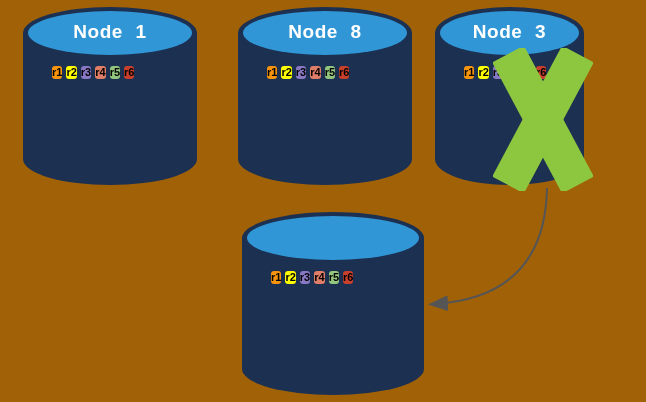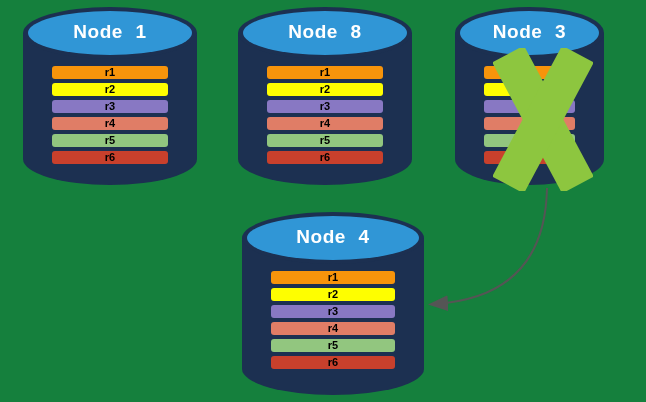--- a/index.html
+++ b/index.html
@@ -1,37 +1,37 @@
 <!DOCTYPE html>
 <html><head>
 <meta charset="utf-8">
 <style>
   html,body { margin:0; padding:0; background:#ffffff; }
   .canvas {
     position:relative; width:646px; height:402px; overflow:hidden;
-    font-family:"Liberation Sans", sans-serif; background:#15803d;
+    font-family:"Liberation Sans", sans-serif; background:#a16207;
   }
   .cyl { position:absolute; }
   .cyl-body {
     position:absolute; left:0; right:0; top:26px; bottom:0;
     border-bottom-left-radius:50% 26px; border-bottom-right-radius:50% 26px;
   }
   .cyl-cap-outer {
     position:absolute; left:0; top:0; width:100%; height:52px; border-radius:50%;
   }
   .cyl-cap {
     position:absolute; left:5px; right:5px; top:4px; height:44px; border-radius:50%;
   }
   .cyl-title {
     position:absolute; left:0; right:0; top:14px; text-align:center;
     font-size:19px; font-weight:700; word-spacing:7px; letter-spacing:0.5px;
   }
   .rows {
     position:absolute; left:29px; right:29px; top:59px;
-    display:flex; flex-direction:column; gap:4px;
+    display:flex; flex-direction:row; gap:4px;
   }
   .row {
     height:13px; border-radius:3px; text-align:center;
     font-size:11px; font-weight:700; line-height:13px; color:#000;
   }
   .overlay { position:absolute; pointer-events:none; }
 </style>
 </head>
 <body>
 
@@ -60,40 +60,39 @@
     <div class="rows">
       <div class="row" style="background: rgb(247, 148, 11);"><span>r1</span></div>
       <div class="row" style="background: rgb(254, 254, 0);"><span>r2</span></div>
       <div class="row" style="background: rgb(136, 120, 195);"><span>r3</span></div>
       <div class="row" style="background: rgb(224, 125, 102);"><span>r4</span></div>
       <div class="row" style="background: rgb(146, 198, 127);"><span>r5</span></div>
       <div class="row" style="background: rgb(200, 64, 44);"><span>r6</span></div>
     </div>
   </div>
 
-  <div class="cyl" style="left:455px;top:7px;width:149px;height:178px;">
+  <div class="cyl" style="left:435px;top:7px;width:149px;height:178px;">
     <div class="cyl-body" style="background: rgb(28, 48, 81);"></div>
     <div class="cyl-cap-outer" style="background: rgb(28, 48, 81);"></div>
     <div class="cyl-cap" style="background: rgb(48, 150, 214);"></div>
     <div class="cyl-title" style="color: rgb(255, 255, 255);">Node 3</div>
     <div class="rows">
       <div class="row" style="background: rgb(247, 148, 11);"><span>r1</span></div>
       <div class="row" style="background: rgb(254, 254, 0);"><span>r2</span></div>
       <div class="row" style="background: rgb(136, 120, 195);"><span>r3</span></div>
       <div class="row" style="background: rgb(224, 125, 102);"><span>r4</span></div>
       <div class="row" style="background: rgb(146, 198, 127);"><span>r5</span></div>
       <div class="row" style="background: rgb(200, 64, 44);"><span>r6</span></div>
     </div>
   </div>
 
   <div class="cyl" style="left:242px;top:212px;width:182px;height:183px;">
     <div class="cyl-body" style="background: rgb(28, 48, 81);"></div>
     <div class="cyl-cap-outer" style="background: rgb(28, 48, 81);"></div>
     <div class="cyl-cap" style="background: rgb(48, 150, 214);"></div>
-    <div class="cyl-title" style="color: rgb(255, 255, 255);">Node 4</div>
     <div class="rows">
       <div class="row" style="background: rgb(247, 148, 11);"><span>r1</span></div>
       <div class="row" style="background: rgb(254, 254, 0);"><span>r2</span></div>
       <div class="row" style="background: rgb(136, 120, 195);"><span>r3</span></div>
       <div class="row" style="background: rgb(224, 125, 102);"><span>r4</span></div>
       <div class="row" style="background: rgb(146, 198, 127);"><span>r5</span></div>
       <div class="row" style="background: rgb(200, 64, 44);"><span>r6</span></div>
     </div>
   </div>
 

